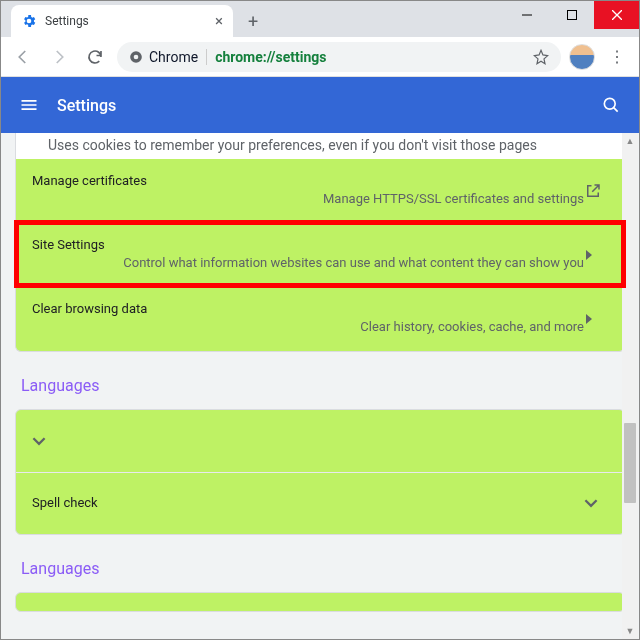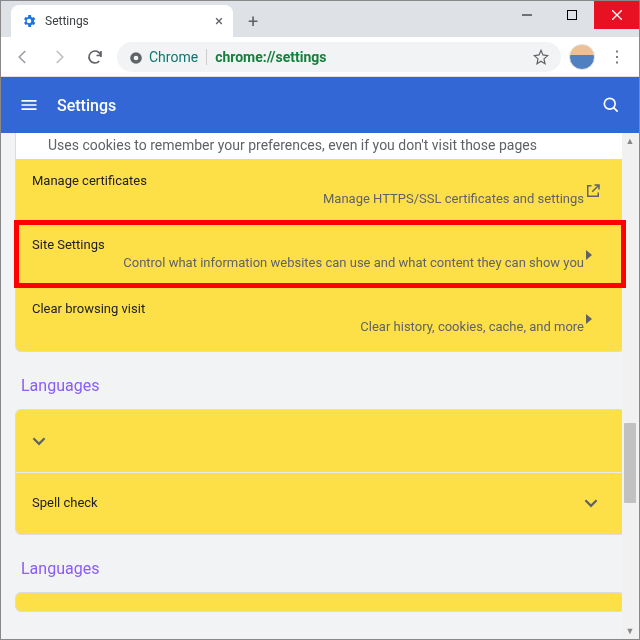--- a/index.html
+++ b/index.html
@@ -78,21 +78,21 @@
     height: 30px;
     background: #f1f3f4;
     border-radius: 15px;
     display: flex;
     align-items: center;
     padding: 0 12px;
     gap: 8px;
     font-size: 14px;
     color: #5f6368;
   }
-  .omnibox .secure { color: #0f766e; display: flex; align-items: flex-end; gap: 6px; }
+  .omnibox .secure { color: #0f172a; display: flex; align-items: center; gap: 6px; }
   .omnibox .divider { width: 1px; height: 16px; background: #ccc; }
   .omnibox .url { flex: 1; color: #15803d; font-weight: bold; }
   .omnibox .star { color: #5f6368; }
   .avatar {
     width: 26px; height: 26px; border-radius: 50%;
     background: linear-gradient(#f0c090 40%, #5080c0 40%);
     border: 1px solid #ddd;
   }
   .menu-dots { color: #5f6368; width: 28px; text-align: center; font-size: 16px; }
   
@@ -114,21 +114,21 @@
     height: calc(640px - 36px - 40px - 56px - 2px);
     background: #f1f3f4;
     overflow: hidden;
   }
   .content {
     padding: 0 14px 20px 14px;
     height: 100%;
     overflow-y: hidden;
   }
   .card {
-    background: #fde047;
+    background: #bef264;
     border: 1px solid #dadce0;
     border-radius: 6px;
     margin-bottom: 24px;
   }
   .card.cut-top {
     border-top-left-radius: 0;
     border-top-right-radius: 0;
     border-top: none;
     margin-top: -4px;
   }
@@ -293,21 +293,21 @@
           <div class="sub">Control what information websites can use and what content they can show you</div>
         </div>
         <div class="action">
           <svg width="10" height="10" viewBox="0 0 10 10" fill="#5f6368">
               <path d="M2 0l6 5-6 5z"></path>
             </svg>
         </div>
       </div>
       <div class="row">
         <div class="text">
-          <div class="label">Clear browsing visit</div>
+          <div class="label">Clear browsing data</div>
           <div class="sub">Clear history, cookies, cache, and more</div>
         </div>
         <div class="action">
           <svg width="10" height="10" viewBox="0 0 10 10" fill="#5f6368">
               <path d="M2 0l6 5-6 5z"></path>
             </svg>
         </div>
       </div>
     </div>
 

